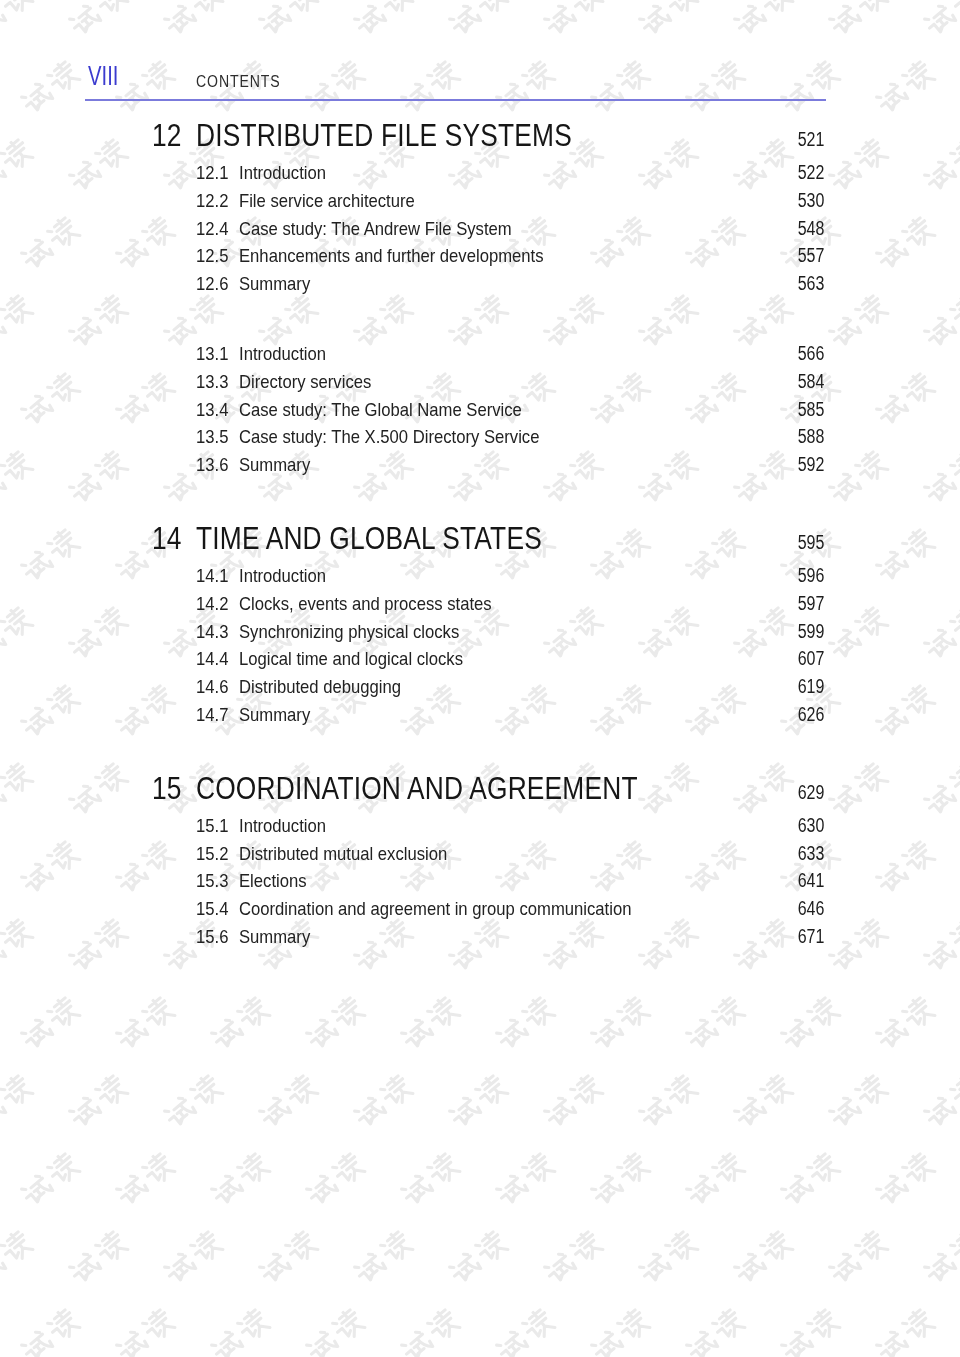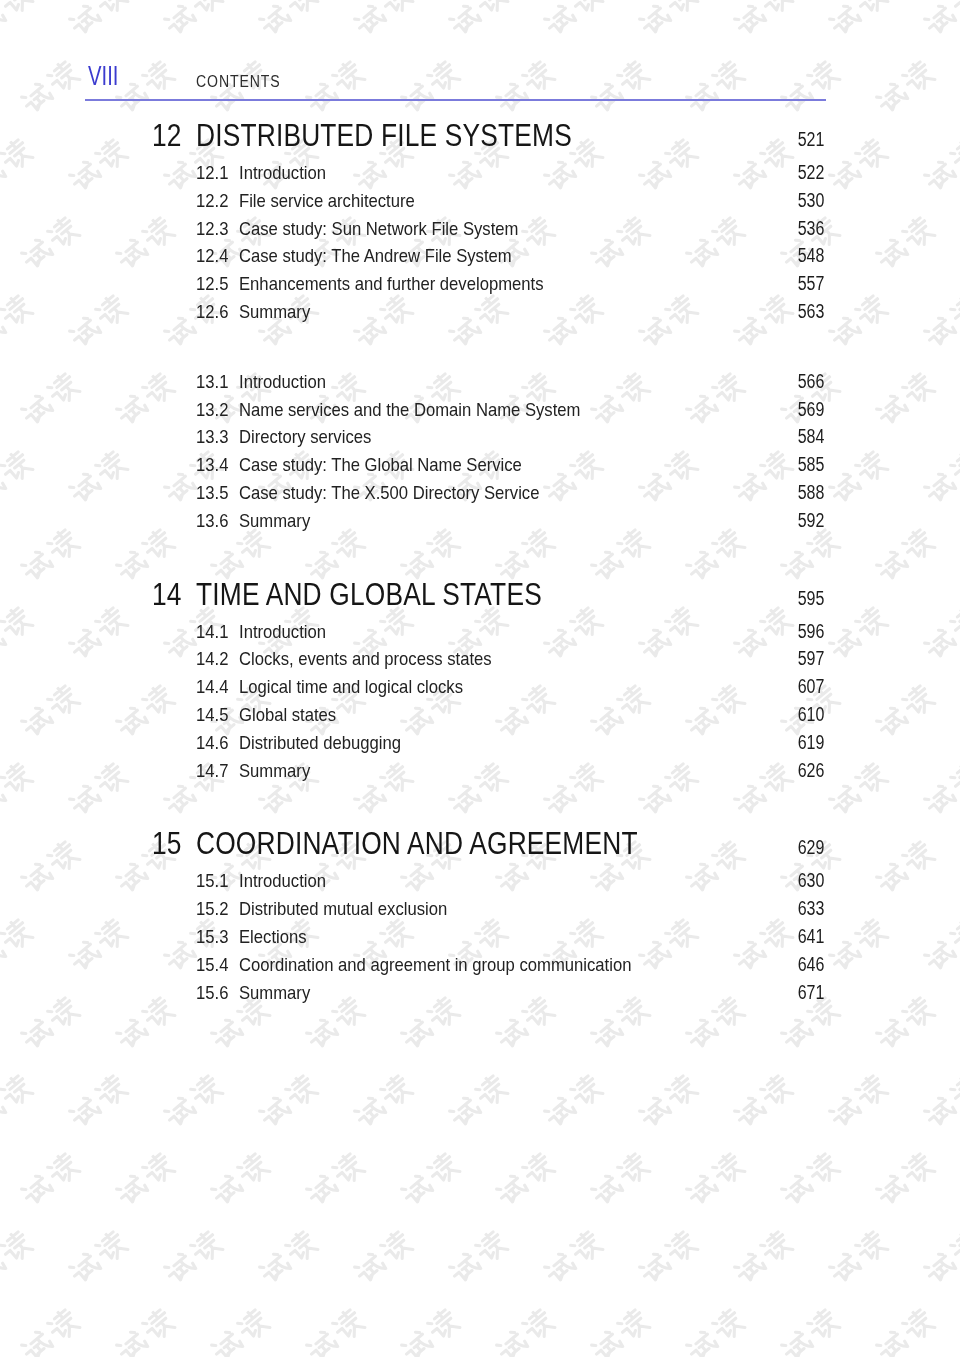--- a/index.html
+++ b/index.html
@@ -1438,25 +1438,20 @@
     <span class="sectitle">Introduction</span>
     <span class="secpage">522</span>
   </div>
 
   <div class="sec">
     <span class="secnum">12.2</span>
     <span class="sectitle">File service architecture</span>
     <span class="secpage">530</span>
   </div>
 
-  <div class="sec">
-    <span class="secnum">12.3</span>
-    <span class="sectitle">Case study: Sun Network File System</span>
-    <span class="secpage">536</span>
-  </div>
 
   <div class="sec">
     <span class="secnum">12.4</span>
     <span class="sectitle">Case study: The Andrew File System</span>
     <span class="secpage">548</span>
   </div>
 
   <div class="sec">
     <span class="secnum">12.5</span>
     <span class="sectitle">Enhancements and further developments</span>
@@ -1472,25 +1467,20 @@
   </section>
 
   <section class="chapter">
     <div class="sections">
   <div class="sec">
     <span class="secnum">13.1</span>
     <span class="sectitle">Introduction</span>
     <span class="secpage">566</span>
   </div>
 
-  <div class="sec">
-    <span class="secnum">13.2</span>
-    <span class="sectitle">Name services and the Domain Name System</span>
-    <span class="secpage">569</span>
-  </div>
 
   <div class="sec">
     <span class="secnum">13.3</span>
     <span class="sectitle">Directory services</span>
     <span class="secpage">584</span>
   </div>
 
   <div class="sec">
     <span class="secnum">13.4</span>
     <span class="sectitle">Case study: The Global Name Service</span>
@@ -1523,32 +1513,32 @@
     <span class="sectitle">Introduction</span>
     <span class="secpage">596</span>
   </div>
 
   <div class="sec">
     <span class="secnum">14.2</span>
     <span class="sectitle">Clocks, events and process states</span>
     <span class="secpage">597</span>
   </div>
 
+  <div class="sec">
+    <span class="secnum">14.3</span>
+    <span class="sectitle">Synchronizing physical clocks</span>
+    <span class="secpage">599</span>
+  </div>
 
   <div class="sec">
     <span class="secnum">14.4</span>
     <span class="sectitle">Logical time and logical clocks</span>
     <span class="secpage">607</span>
   </div>
 
-  <div class="sec">
-    <span class="secnum">14.5</span>
-    <span class="sectitle">Global states</span>
-    <span class="secpage">610</span>
-  </div>
 
   <div class="sec">
     <span class="secnum">14.6</span>
     <span class="sectitle">Distributed debugging</span>
     <span class="secpage">619</span>
   </div>
 
   <div class="sec">
     <span class="secnum">14.7</span>
     <span class="sectitle">Summary</span>

